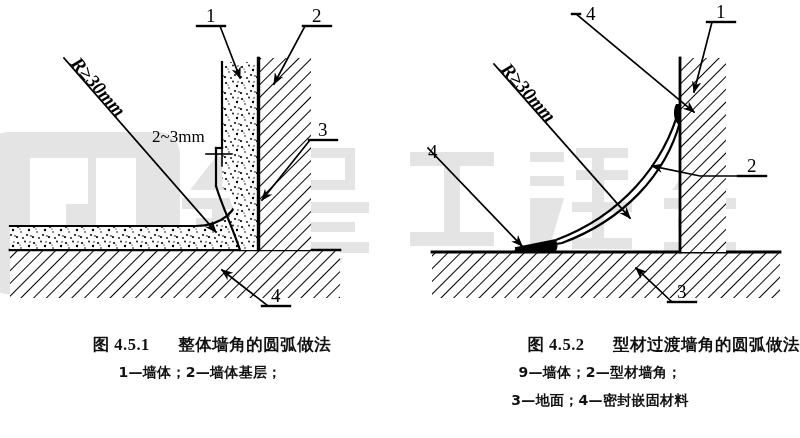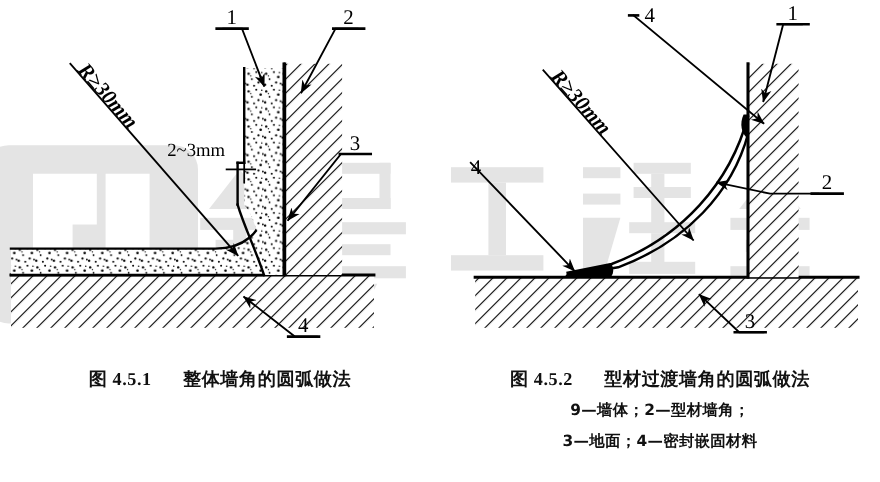--- a/index.html
+++ b/index.html
@@ -261,29 +261,32 @@
         <text x="586" y="20" font-size="19"><tspan>4</tspan></text>
         <text x="716" y="18" font-size="19"><tspan>1</tspan></text>
         <text x="428" y="158" font-size="19"><tspan>4</tspan></text>
         <text x="747" y="172" font-size="19"><tspan>2</tspan></text>
         <text x="677" y="298" font-size="19"><tspan>3</tspan></text>
       </g>
 
     </g>
   </svg>
 
-  <div class="cap cap-title" style="left:0px;top:334px;width:400px;">
+  <div class="cap cap-title" style="left:0px;top:334px;width:400px;padding-left:12px;">
     <span class="fignum">图 4.5.1</span>
     <span style="display:inline-block;width:16px;"></span>
     <span>整体墙角的圆弧做法</span>
   </div>
 
-
-
-  <div class="cap cap-title" style="left:400px;top:334px;width:400px;">
+  <div class="cap cap-sub" style="left:0px;top:364px;width:400px;">
+    <span>1—墙体；2—墙体基层；</span>
+  </div>
+
+
+  <div class="cap cap-title" style="left:400px;top:334px;width:400px;text-align:right;">
     <span class="fignum">图 4.5.2</span>
     <span style="display:inline-block;width:16px;"></span>
     <span>型材过渡墙角的圆弧做法</span>
   </div>
 
   <div class="cap cap-sub" style="left:400px;top:364px;width:400px;">
     <span>9—墙体；2—型材墙角；</span>
   </div>
 
   <div class="cap cap-sub" style="left:400px;top:392px;width:400px;">

